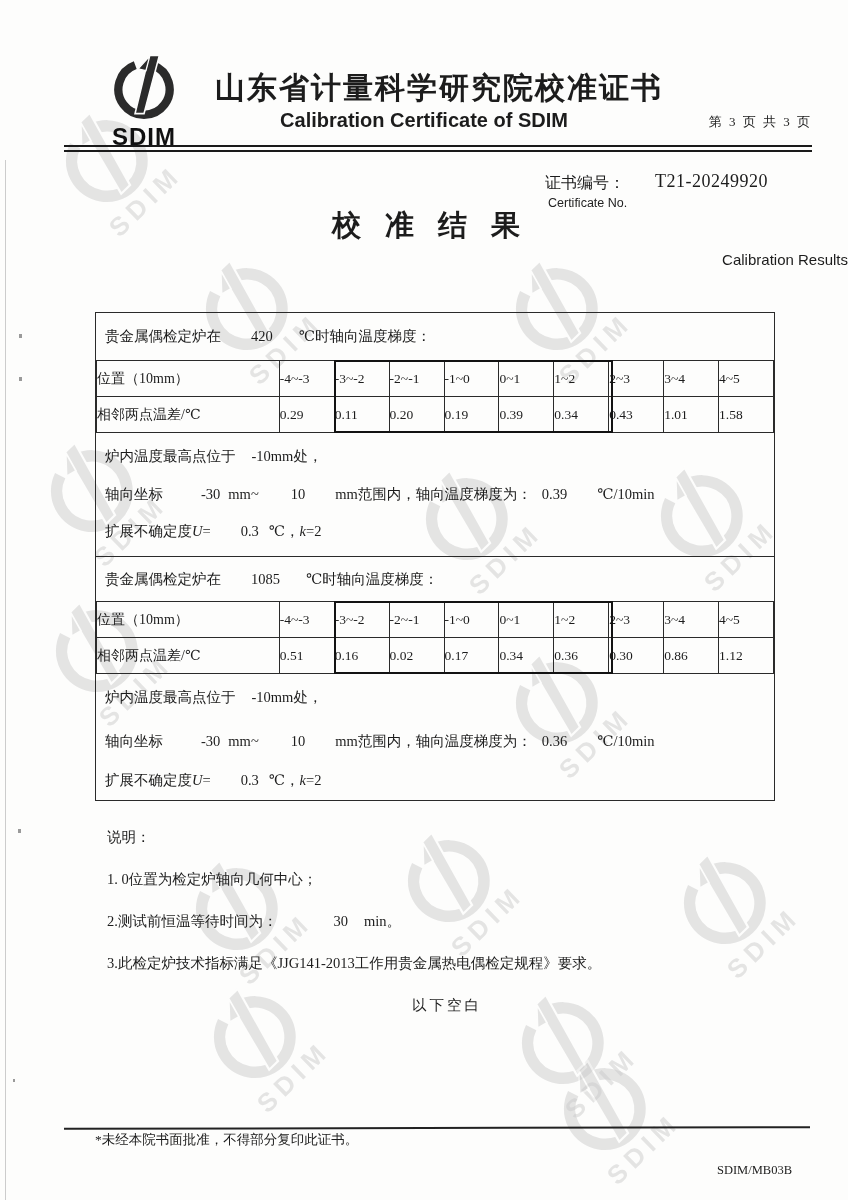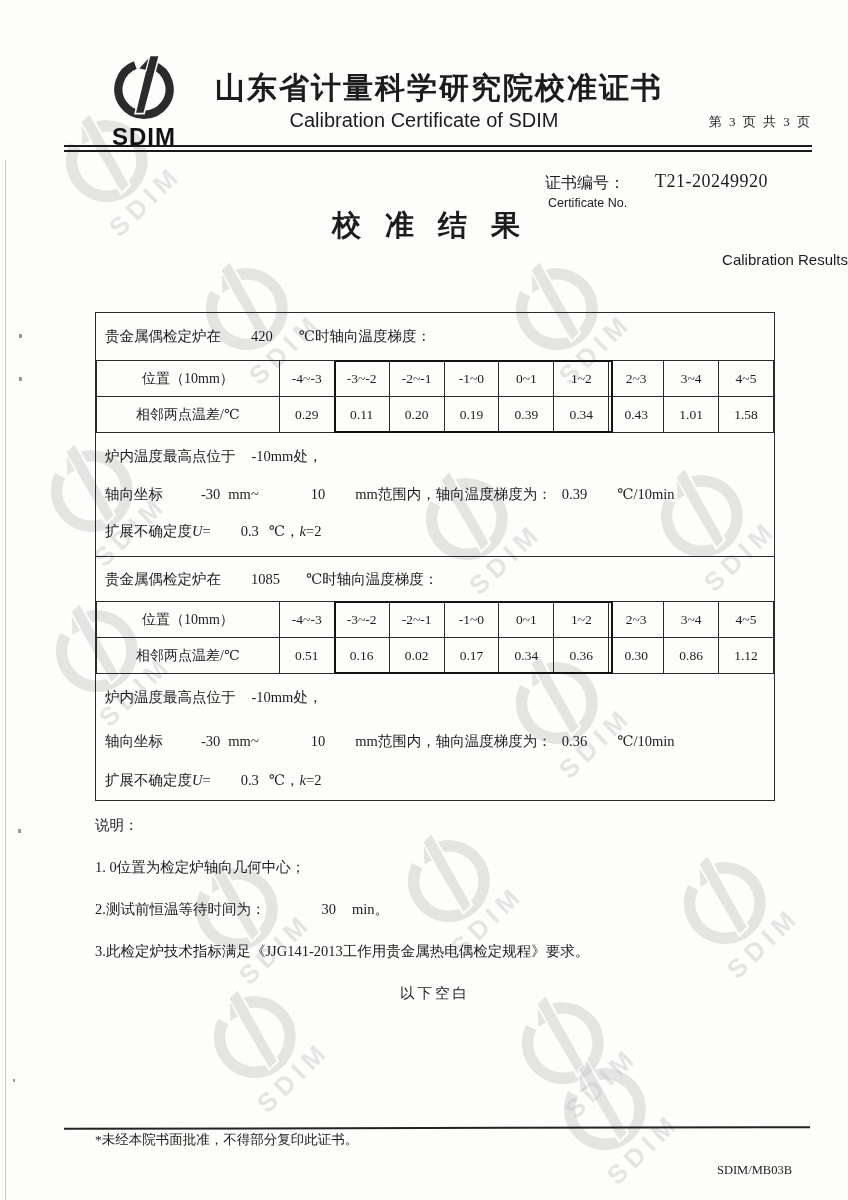--- a/index.html
+++ b/index.html
@@ -17,21 +17,21 @@
 
   
   .logo{left:90px;top:54px;width:108px;text-align:center;z-index:2;}
   .logo svg{width:64px;height:68px;color:#2b2b2b;}
   .logo-text{font-family:"Liberation Sans","DejaVu Sans",sans-serif;font-weight:bold;
              font-size:24px;letter-spacing:1px;color:#111;margin-top:-3px;}
   .title-cn{left:0;right:0;top:68px;text-align:center;font-size:30px;font-weight:bold;
             letter-spacing:2px;padding-left:30px;z-index:2;}
   .title-en{left:0;right:0;top:109px;text-align:center;
             font-family:"Liberation Sans","DejaVu Sans",sans-serif;
-            font-weight:normal;font-size:20px;z-index:2;}
+            font-weight:bold;font-size:20px;z-index:2;}
   .page-info{right:36px;top:113px;font-size:13px;letter-spacing:2px;z-index:2;}
   .rule-top{left:64px;top:145px;width:748px;height:3px;
             border-top:2px solid #1a1a1a;border-bottom:2px solid #1a1a1a;z-index:2;}
 
   
   .cert-label{left:545px;top:173px;font-size:16px;z-index:2;}
   .cert-value{left:655px;top:171px;font-size:18px;letter-spacing:.5px;z-index:2;text-align:right;}
   .cert-en{left:548px;top:196px;font-size:12.5px;color:#222;
            font-family:"Liberation Sans","DejaVu Sans",sans-serif;z-index:2;}
 
@@ -41,44 +41,44 @@
   .results-en{left:0;right:0;top:251px;text-align:right;font-size:15px;
               font-family:"Liberation Sans","DejaVu Sans",sans-serif;z-index:2;}
 
   
   .outer-box{left:95px;top:312px;width:678px;border:1px solid #2a2a2a;z-index:2;}
   .intro{position:relative;height:47px;line-height:47px;padding-left:9px;font-size:14.5px;}
   .intro.s2{height:44px;line-height:44px;}
   .intro .val{display:inline-block;margin:0 26px 0 30px;}
 
   table.grad{width:100%;border-collapse:collapse;table-layout:fixed;}
-  table.grad td{border:1px solid #2a2a2a;height:35px;text-align:center;
+  table.grad td{border:1px solid #2a2a2a;height:35px;
                 font-size:13.5px;padding:0;}
   table.grad td.lbl{font-size:14px;}
   col.c-label{width:27%;}
   col.c-data{width:8.111%;}
   .table-wrap{position:relative;}
   .hl-box{position:absolute;top:0;bottom:0;left:calc(27% + 73%/9);width:calc(73%*5/9);
           border:2px solid #121212;pointer-events:none;}
 
   .text-block{position:relative;font-size:14.5px;}
   .text-block.s1{height:123px;border-bottom:1px solid #2a2a2a;}
   .text-block.s2{height:126px;}
   .text-block p{position:absolute;left:9px;margin:0;white-space:nowrap;}
   .s1 p.l1{top:14px;} .s1 p.l2{top:52px;} .s1 p.l3{top:89px;}
   .s2 p.l1{top:14px;} .s2 p.l2{top:58px;} .s2 p.l3{top:97px;}
   .g16{display:inline-block;margin-left:16px;} .g8{display:inline-block;margin-left:8px;}
   .g10{display:inline-block;margin-left:10px;} .g12{display:inline-block;margin-left:30px;}
   .g14{display:inline-block;} .g30{display:inline-block;margin-left:30px;}
-  .g38{display:inline-block;margin-left:38px;} .g40{display:inline-block;margin-left:52px;}
+  .g38{display:inline-block;margin-left:38px;} .g40{display:inline-block;margin-left:32px;}
   .ital{font-style:italic;}
 
   
   .notes{left:95px;top:816px;width:680px;font-size:14.5px;z-index:2;}
-  .notes p{position:absolute;left:0;margin:0;white-space:nowrap;}
+  .notes p{position:absolute;left:0;margin:12px;white-space:nowrap;}
   .notes .n-title{top:0;} .notes .n1{top:42px;} .notes .n2{top:84px;} .notes .n3{top:126px;}
   .notes .n-blank{top:168px;left:0;width:100%;text-align:center;white-space:normal;letter-spacing:3px;}
   .n2 .nv{display:inline-block;margin-left:56px;} .n2 .nu{display:inline-block;margin-left:16px;}
 
   
   .f-rule{left:64px;top:1127px;width:746px;height:2px;background:#222;transform:rotate(-.12deg);z-index:2;}
   .f-notes{left:95px;top:1132px;font-size:13.5px;line-height:16px;z-index:2;}
   .f-notes p{margin:0;}
   .form-code{right:56px;top:1163px;font-size:12.5px;z-index:2;}
 

